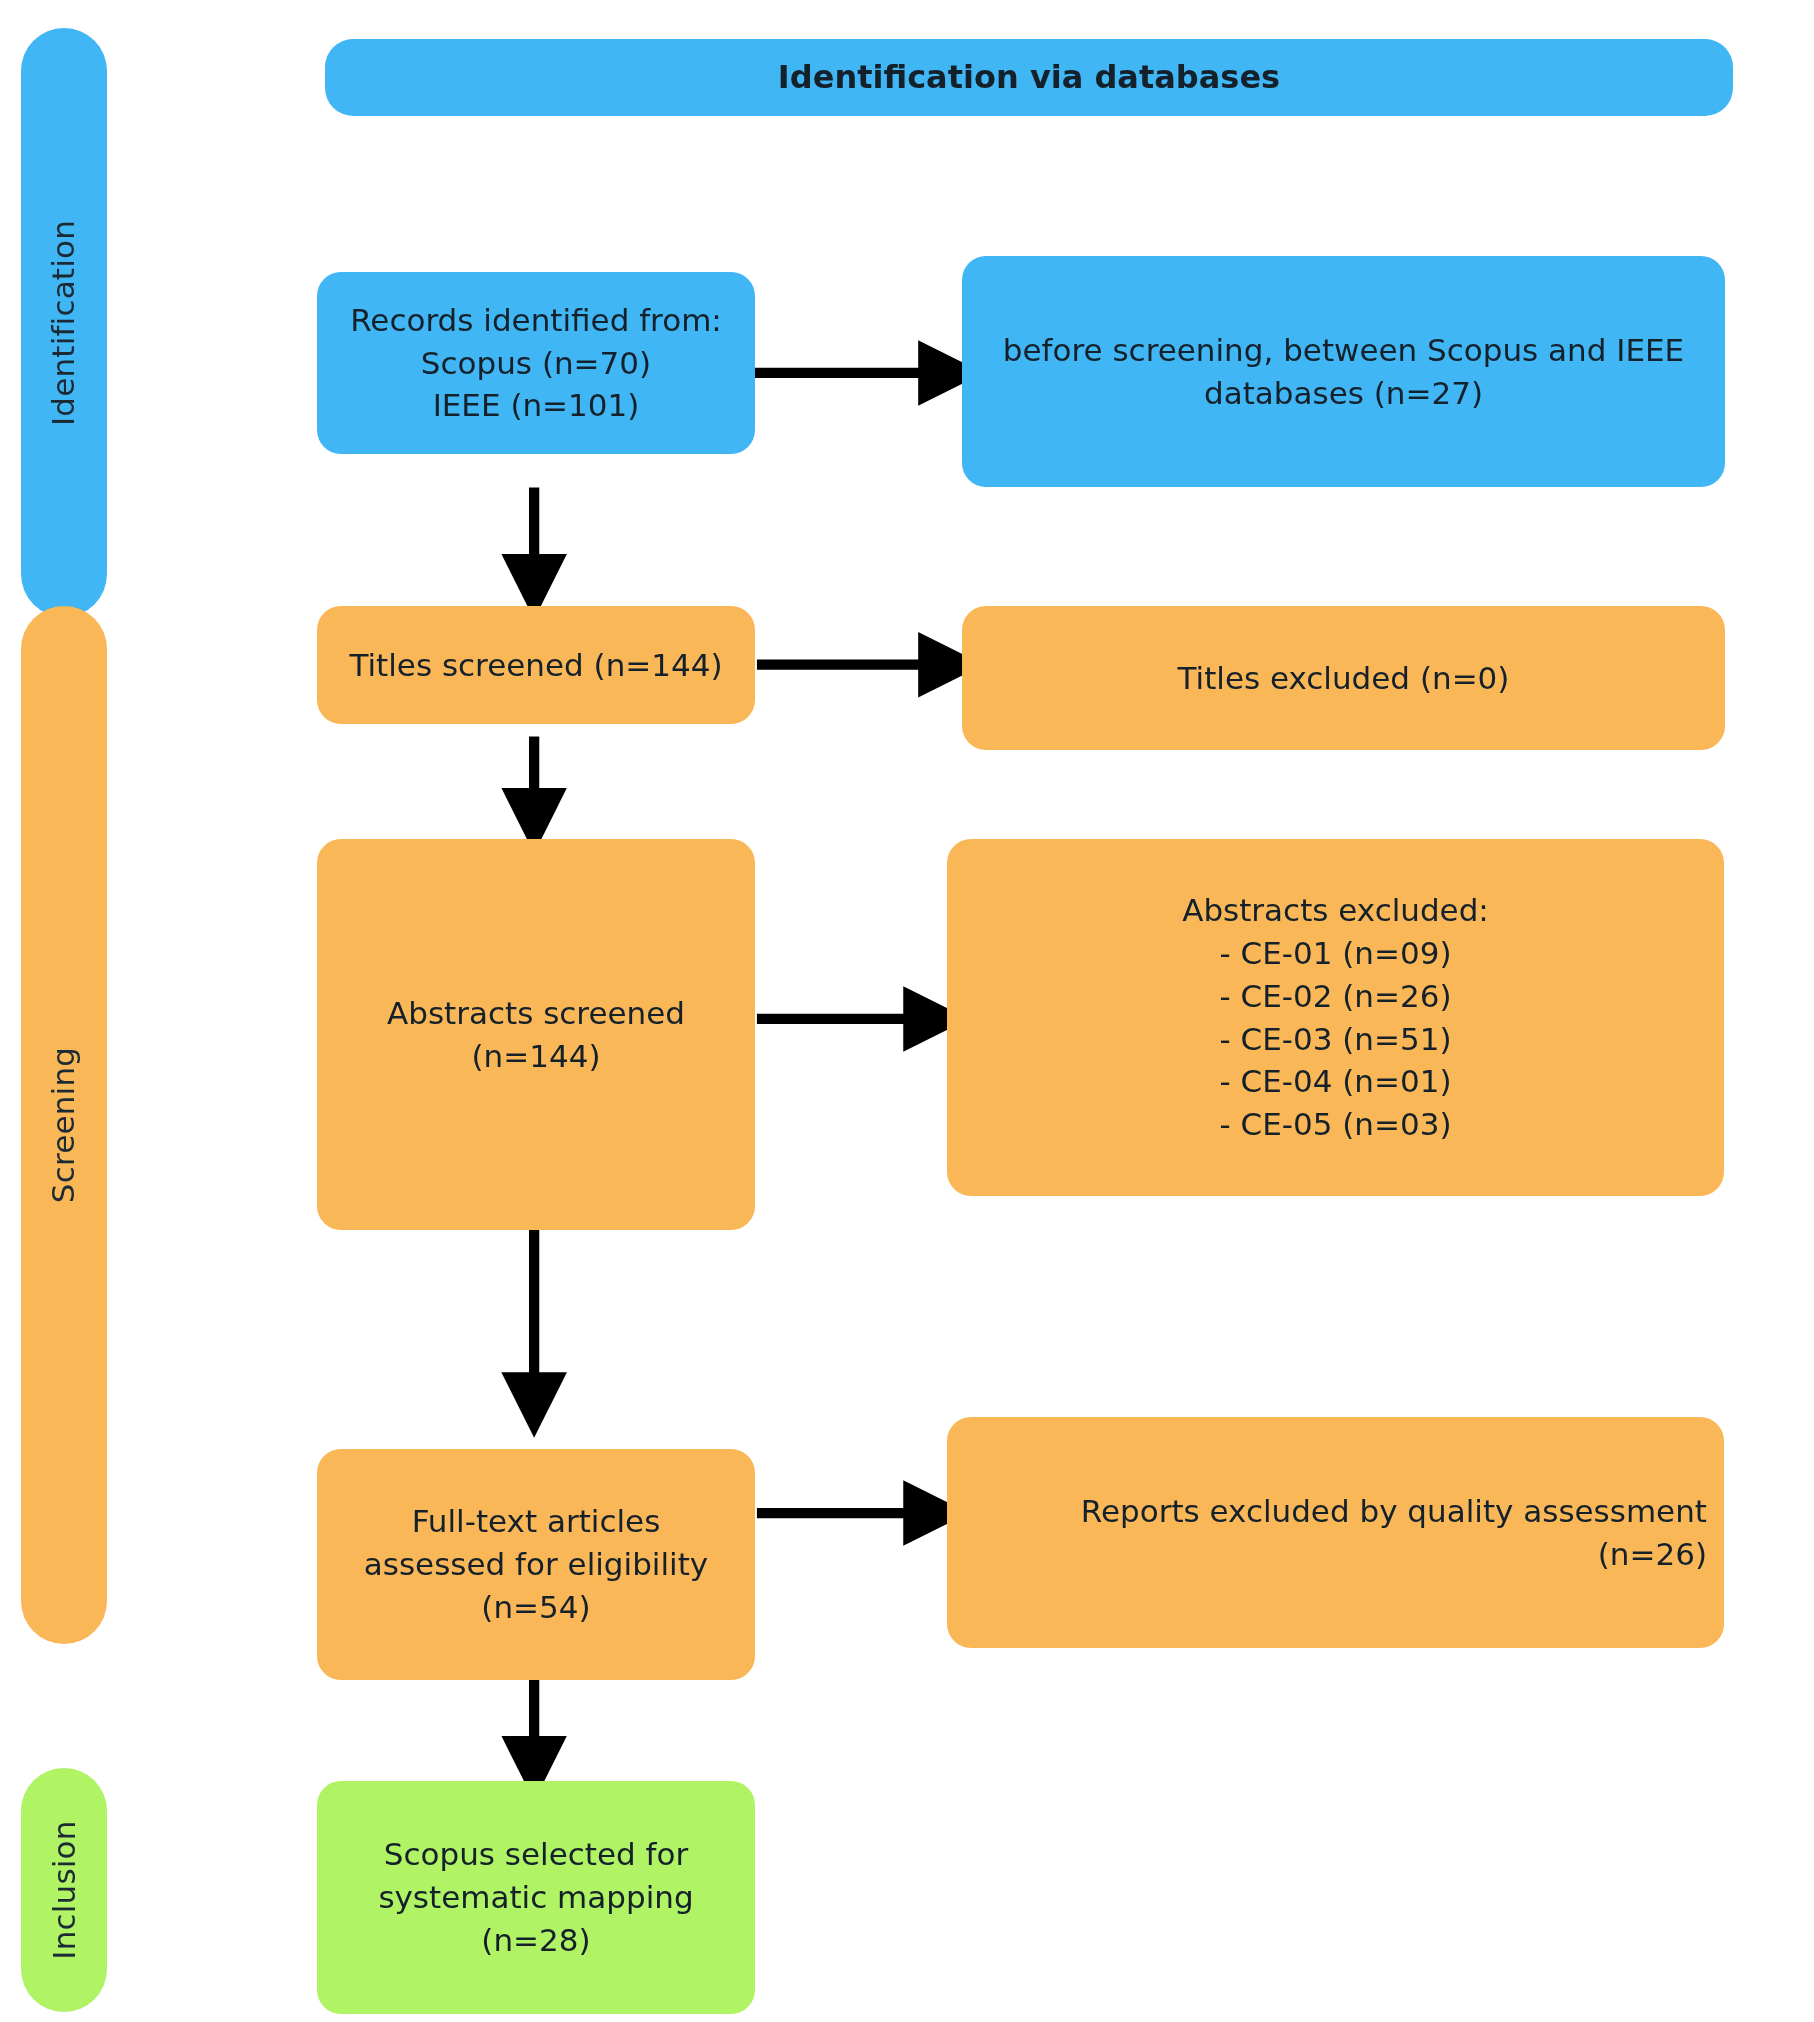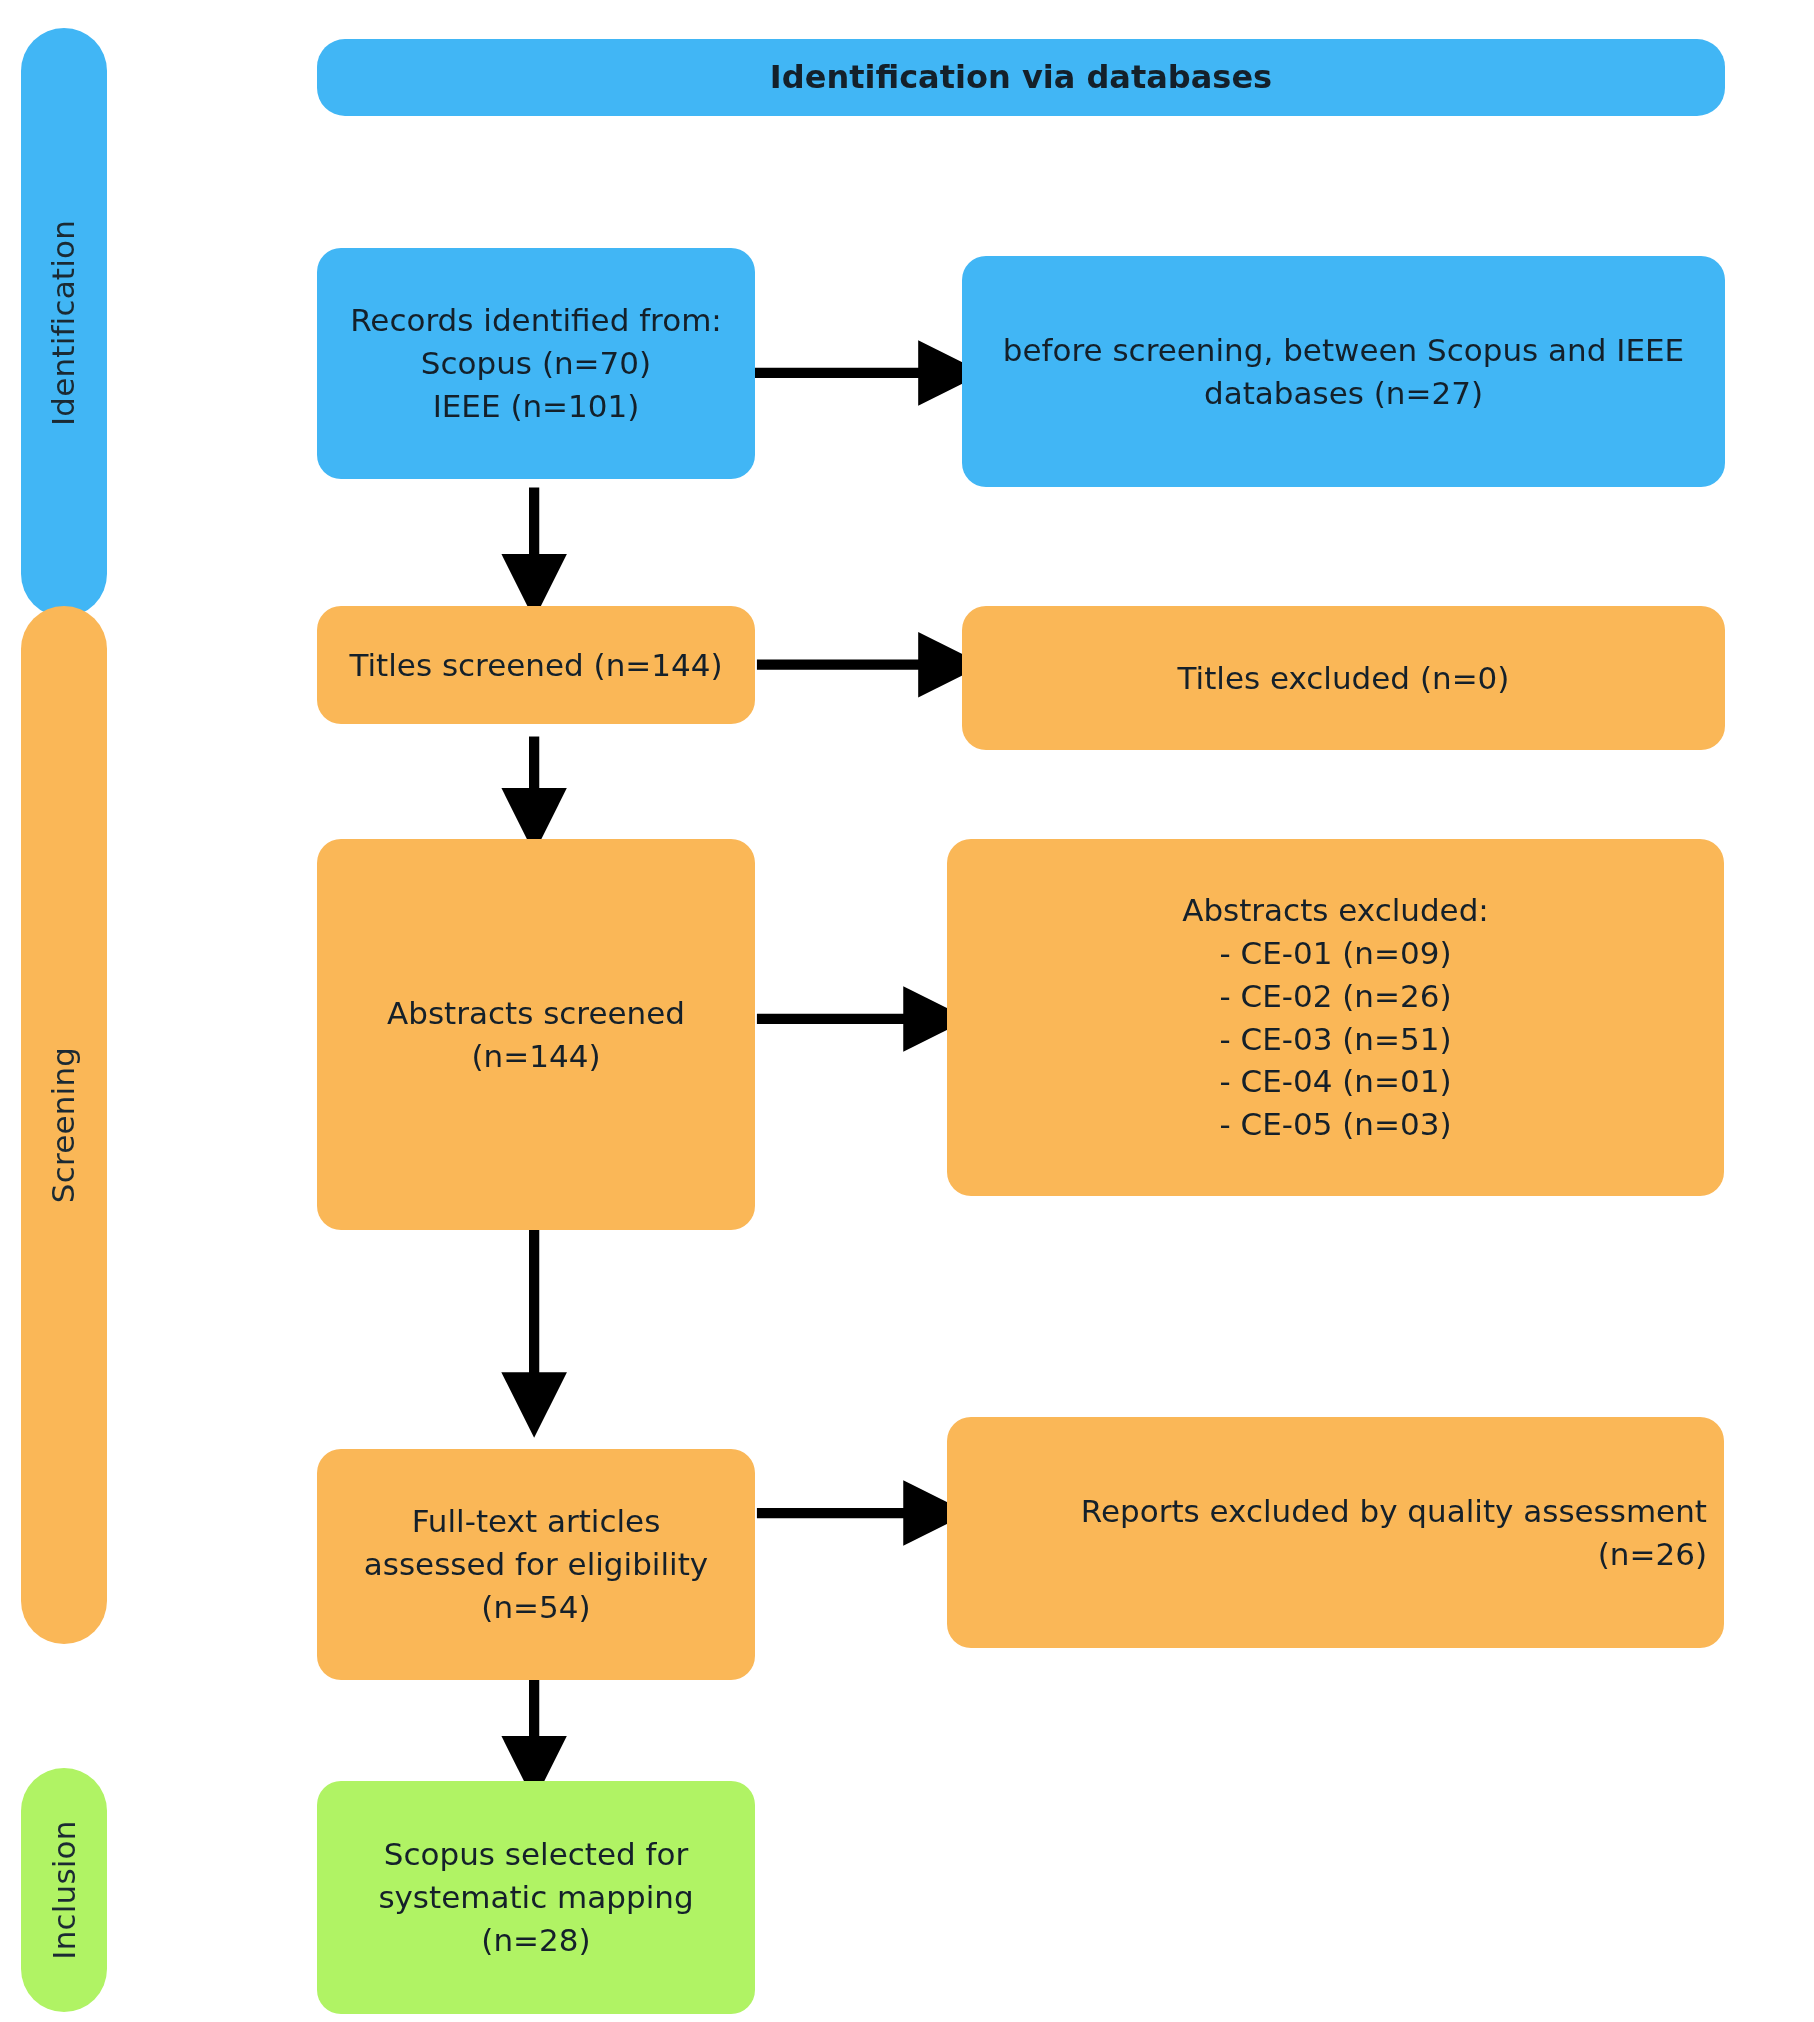--- a/index.html
+++ b/index.html
@@ -46,20 +46,21 @@
     color: #14202a;
     font-size: 31px;
     line-height: 1.38;
     padding: 9.3px 17px;
     box-sizing: border-box;
   }
   .node.banner {
     font-weight: bold;
     font-size: 32px;
     border-radius: 28px;
+    margin-left: 8px;
   }
   .node .inner { width: 100%; }
   .node .line { display: block; white-space: pre; }
   .node .line.listitem { display: block; white-space: pre; }
 
   
   .c-blue   { background: #41b6f5; }
   .c-orange { background: #f9b košer; }
   .c-orange { background: #fab757; }
   .c-green  { background: #b0f364; }
@@ -111,21 +112,21 @@
   </div>
 
   <div class="phase-label c-green" style="left:20.5px; top:1768px; width:86px; height:244px;">
     <span class="vtext">Inclusion</span>
   </div>
 
   <div class="node banner c-blue" style="left:317px; top:39px; width:1408px; height:77px;">
     <span class="inner">Identification via databases</span>
   </div>
 
-  <div class="node c-blue" style="left:317px; top:248px; width:438px; height:231px;">
+  <div class="node c-blue" style="left:317px; top:272px; width:438px; height:182px;">
     <span class="inner">
       <span class="line">Records identified from:</span>
       <span class="line">Scopus (n=70)</span>
       <span class="line">IEEE (n=101)</span>
     </span>
   </div>
 
   <div class="node c-blue" style="left:962px; top:256px; width:763px; height:231px;">
     <span class="inner">
       <span class="line">before screening, between Scopus and IEEE</span>

